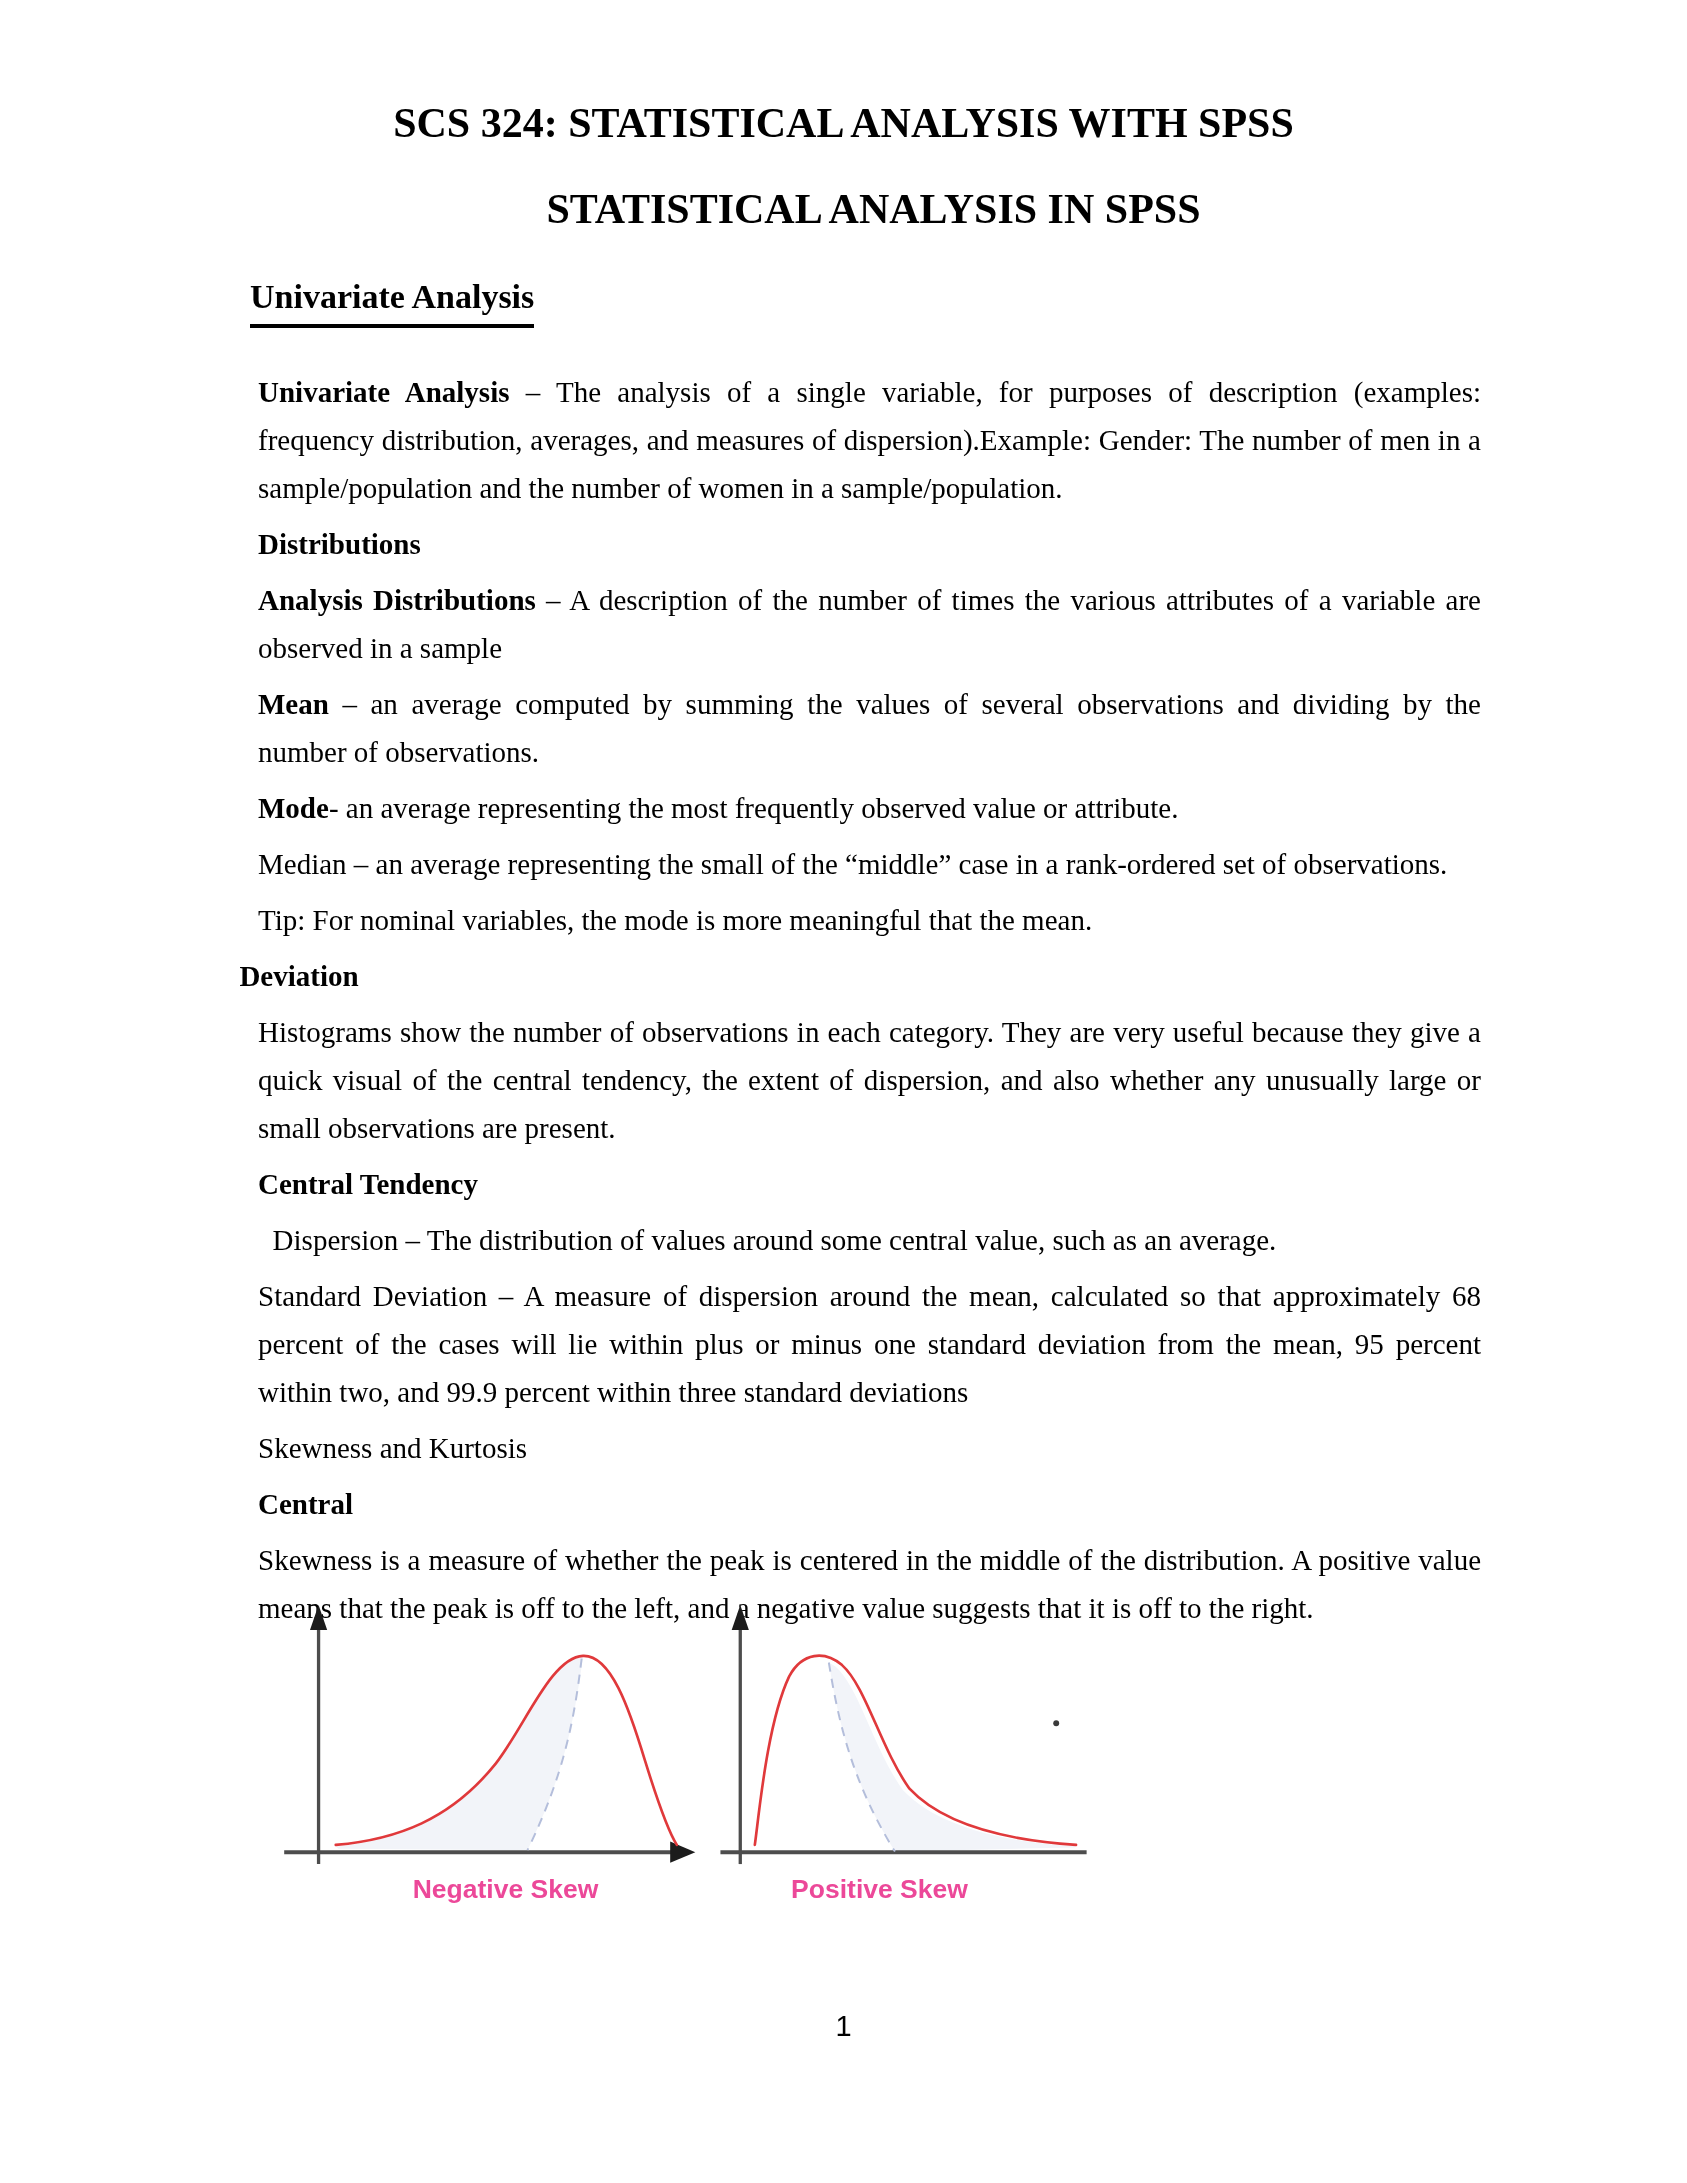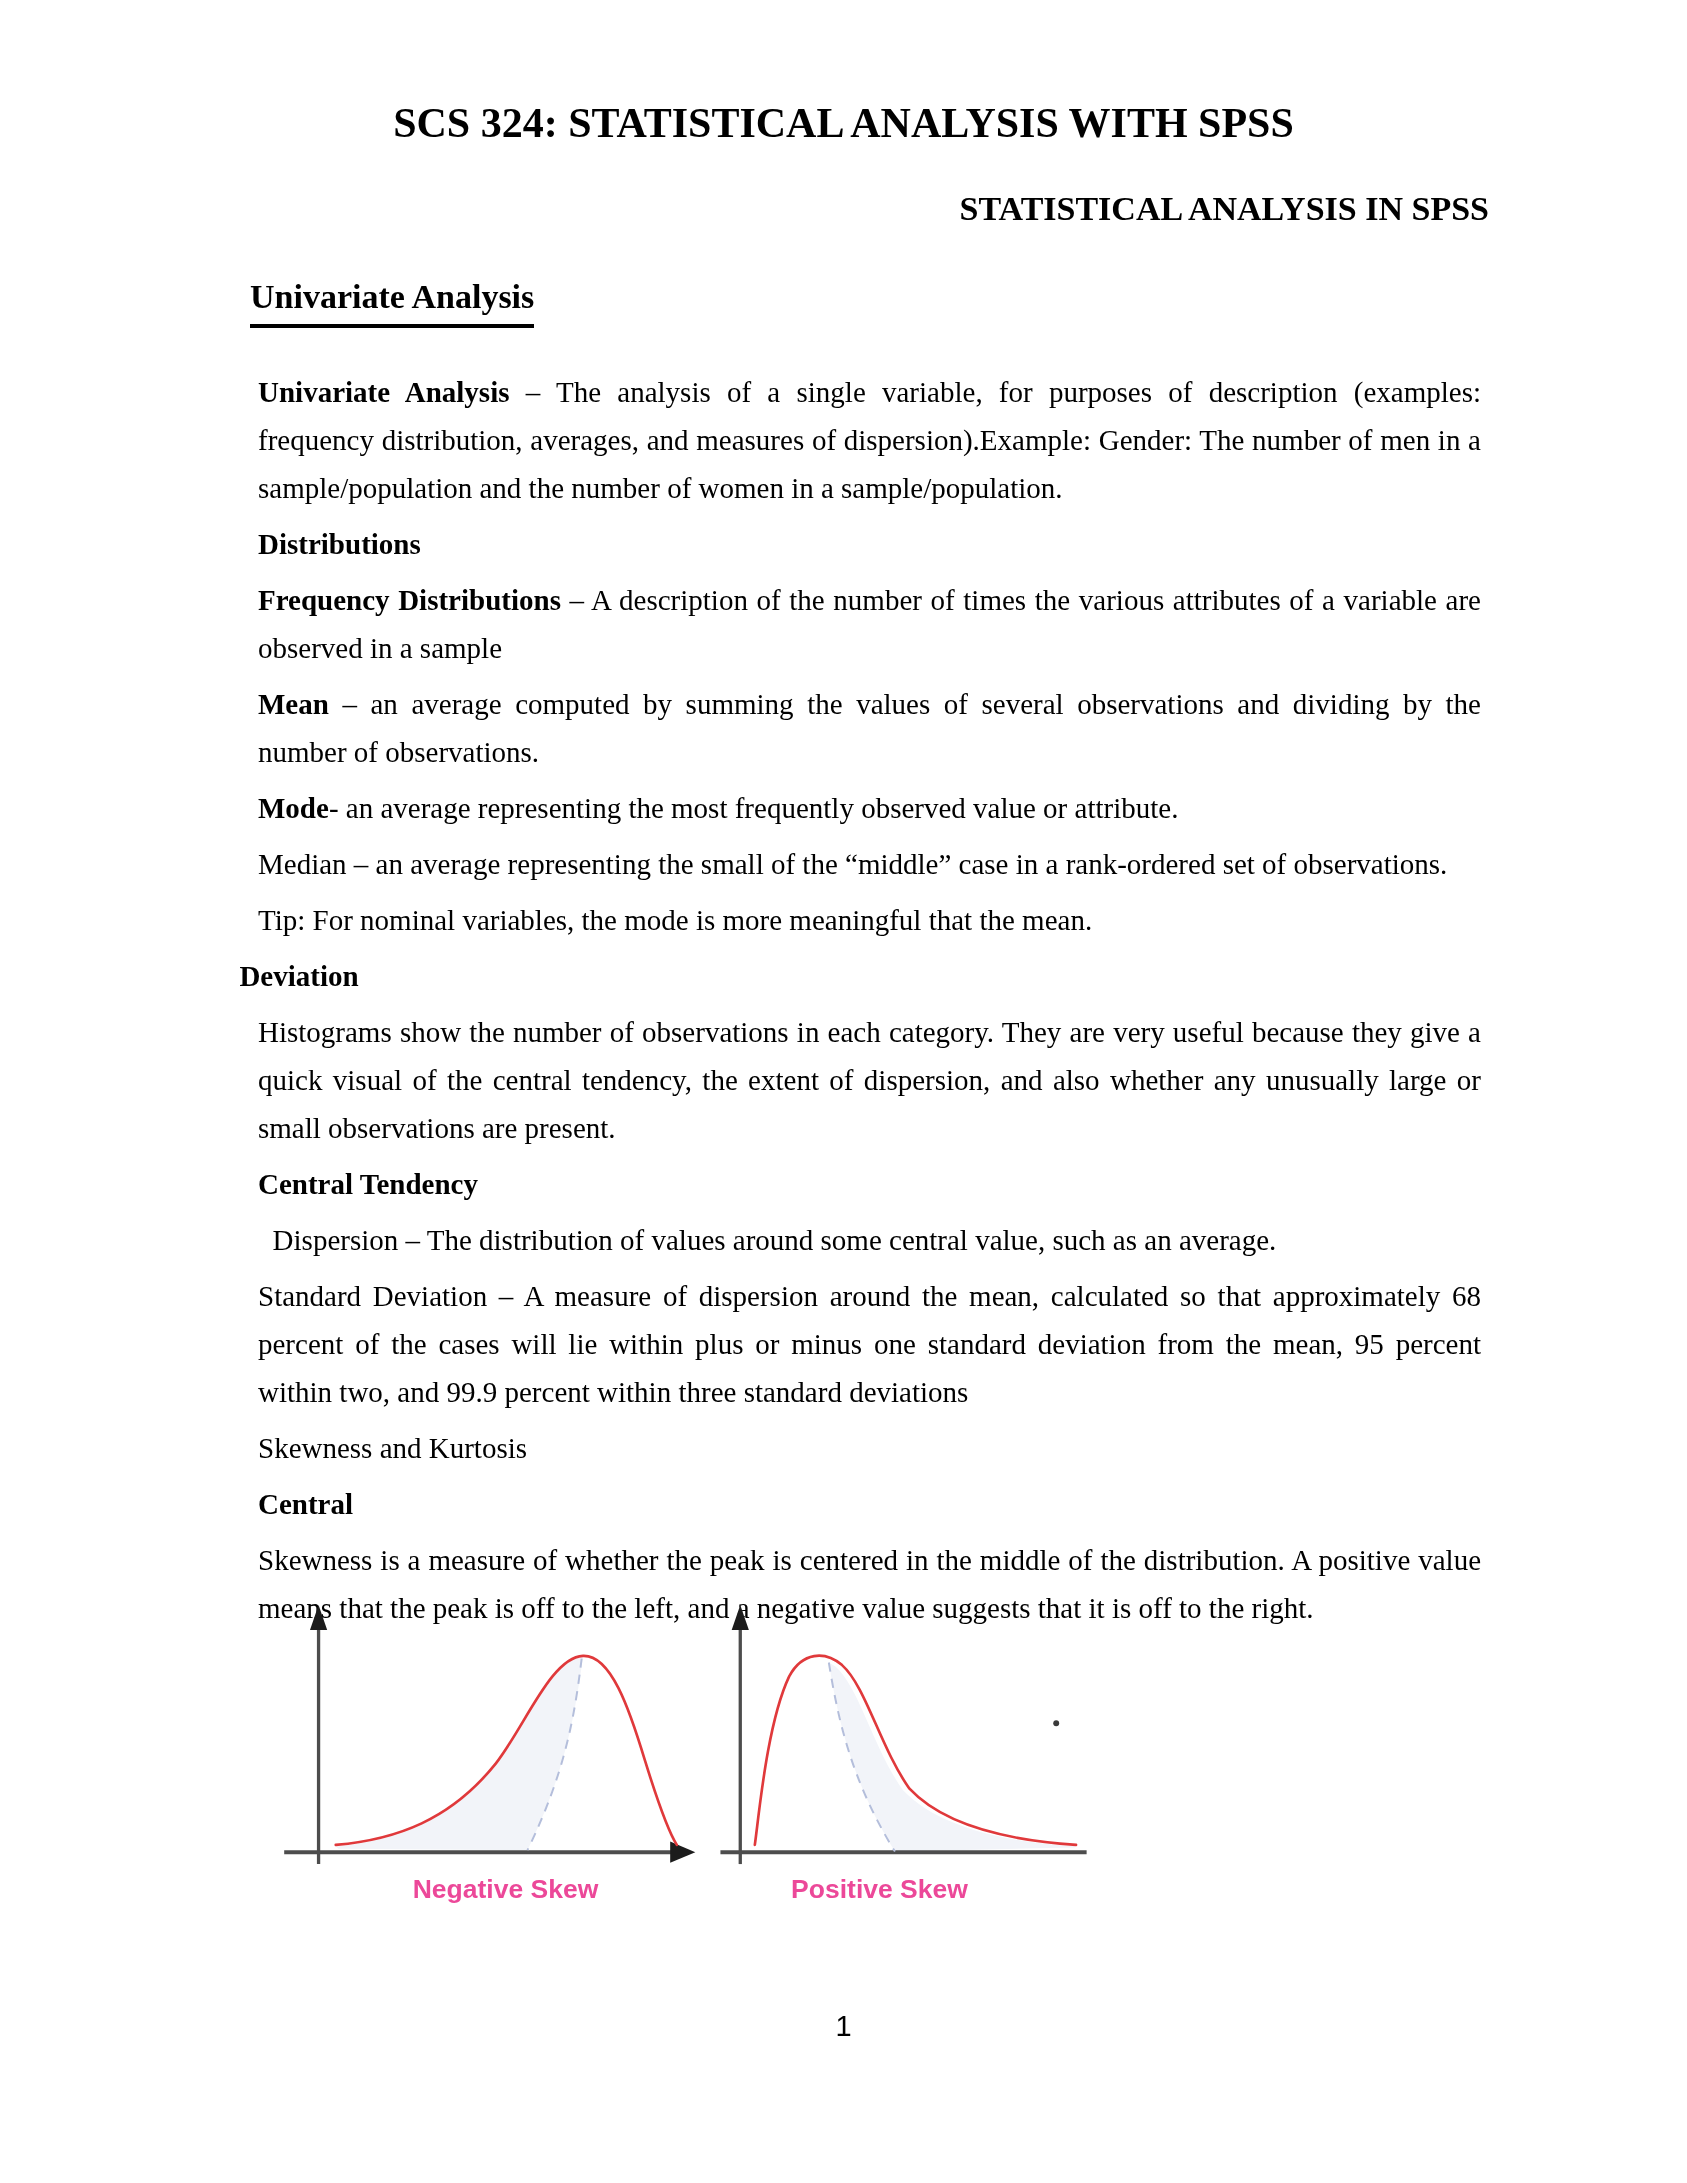--- a/index.html
+++ b/index.html
@@ -16,25 +16,25 @@
     left:250px;top:99px;
     width:1239px;
   }
   .doc-title{
     font-size:42px;font-weight:700;
     line-height:48px;
     text-align:center;
     margin:0 52px 38px 0;
   }
   .doc-subtitle{
-    font-size:34px;font-weight:700;
+    font-size:42px;font-weight:700;
     line-height:48px;
     margin:0 0 40px 0;
     padding-left:8px;
-    text-align:right;
+    text-align:center;
   }
   .univariate-heading{
     display:inline-block;
     font-size:34px;font-weight:700;
     line-height:48px;
     margin:0 0 32px 0;
     border-bottom:4px solid #000;
     padding-bottom:2.6px;
   }
   .body-text p{
@@ -89,21 +89,21 @@
     <div>
       <h3 class="univariate-heading">Univariate Analysis</h3>
     </div>
 
     <div class="body-text">
 
       <p><span class="lead">Univariate Analysis</span><span> – The analysis of a single variable, for purposes of description (examples: frequency distribution, averages, and measures of dispersion).Example: Gender: The number of men in a sample/population and the number of women in a sample/population.</span></p>
 
       <p class="heading">Distributions</p>
 
-      <p><span class="lead">Frequency Distributions</span><span> – A description of the number of times the various attributes of a variable are observed in a sample</span></p>
+      <p><span class="lead">Analysis Distributions</span><span> – A description of the number of times the various attributes of a variable are observed in a sample</span></p>
 
       <p><span class="lead">Mean</span><span> – an average computed by summing the values of several observations and dividing by the number of observations.</span></p>
 
       <p><span class="lead">Mode</span><span>- an average representing the most frequently observed value or attribute.</span></p>
 
       <p>Median – an average representing the small of the “middle” case in a rank-ordered set of observations.</p>
 
       <p>Tip: For nominal variables, the mode is more meaningful that the mean.</p>
 
       <p class="heading outdent">Deviation</p>

